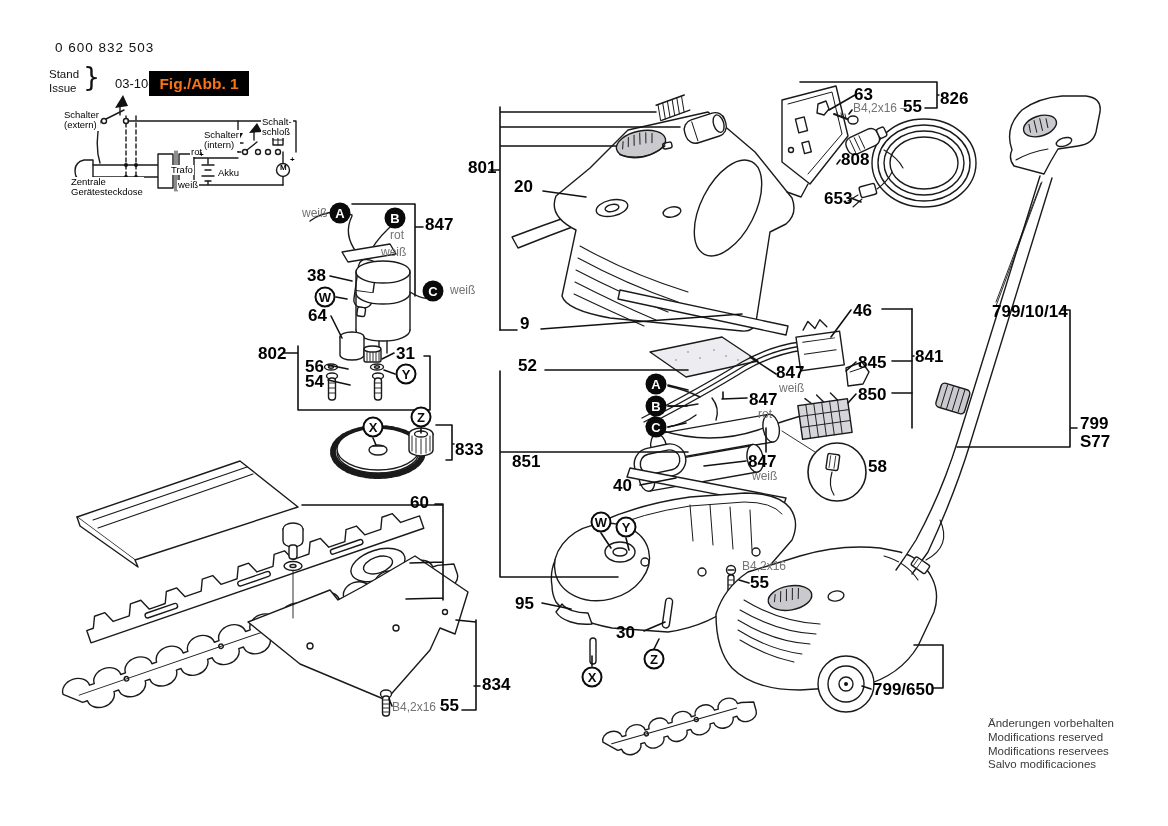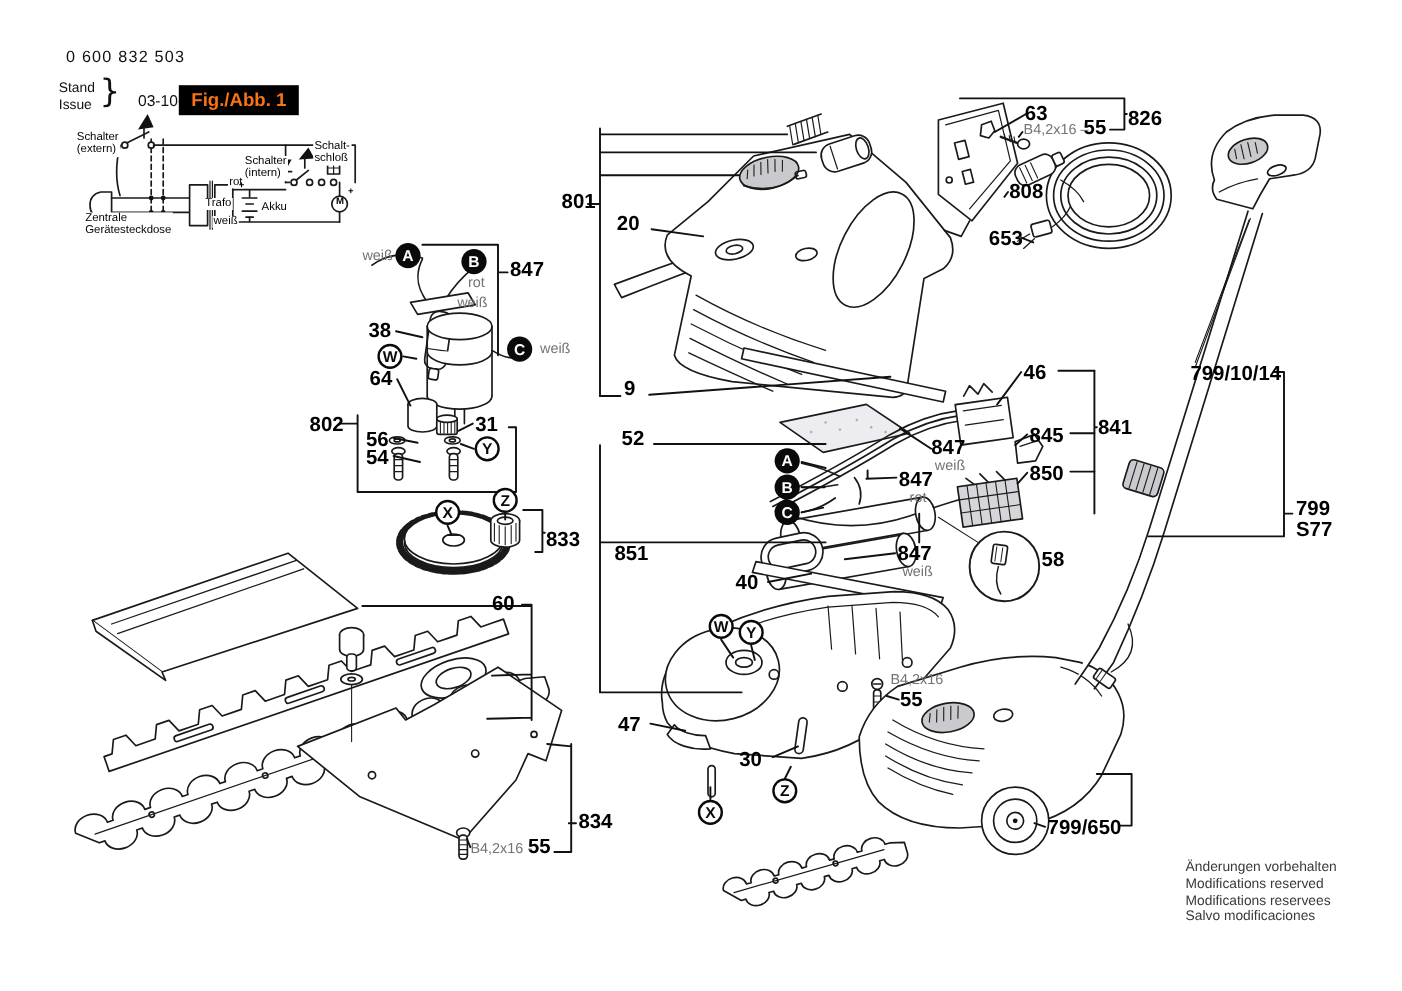--- a/index.html
+++ b/index.html
@@ -422,21 +422,21 @@
       <div class="co" style="left: 455px; top: 441px;">833</div>
       <div class="co" style="left: 410px; top: 494px; text-align: right;">60</div>
       <div class="co" style="left: 482px; top: 676px;">834</div>
       <div class="co" style="left: 440px; top: 697px;">55</div>
       <div class="co" style="left: 468px; top: 159px;">801</div>
       <div class="co" style="left: 514px; top: 178px;">20</div>
       <div class="co" style="left: 520px; top: 315px;">9</div>
       <div class="co" style="left: 518px; top: 357px;">52</div>
       <div class="co" style="left: 512px; top: 453px;">851</div>
       <div class="co" style="left: 613px; top: 477px;">40</div>
-      <div class="co" style="left: 515px; top: 595px;">47</div>
+      <div class="co" style="left: 515px; top: 595px;">95</div>
       <div class="co" style="left: 616px; top: 624px;">30</div>
       <div class="co" style="left: 750px; top: 574px;">55</div>
       <div class="co" style="left: 854px; top: 86px;">63</div>
       <div class="co" style="left: 903px; top: 98px;">55</div>
       <div class="co" style="left: 940px; top: 90px;">826</div>
       <div class="co" style="left: 841px; top: 151px;">808</div>
       <div class="co" style="left: 824px; top: 190px;">653</div>
       <div class="co" style="left: 853px; top: 302px;">46</div>
       <div class="co" style="left: 858px; top: 354px;">845</div>
       <div class="co" style="left: 915px; top: 348px;">841</div>

